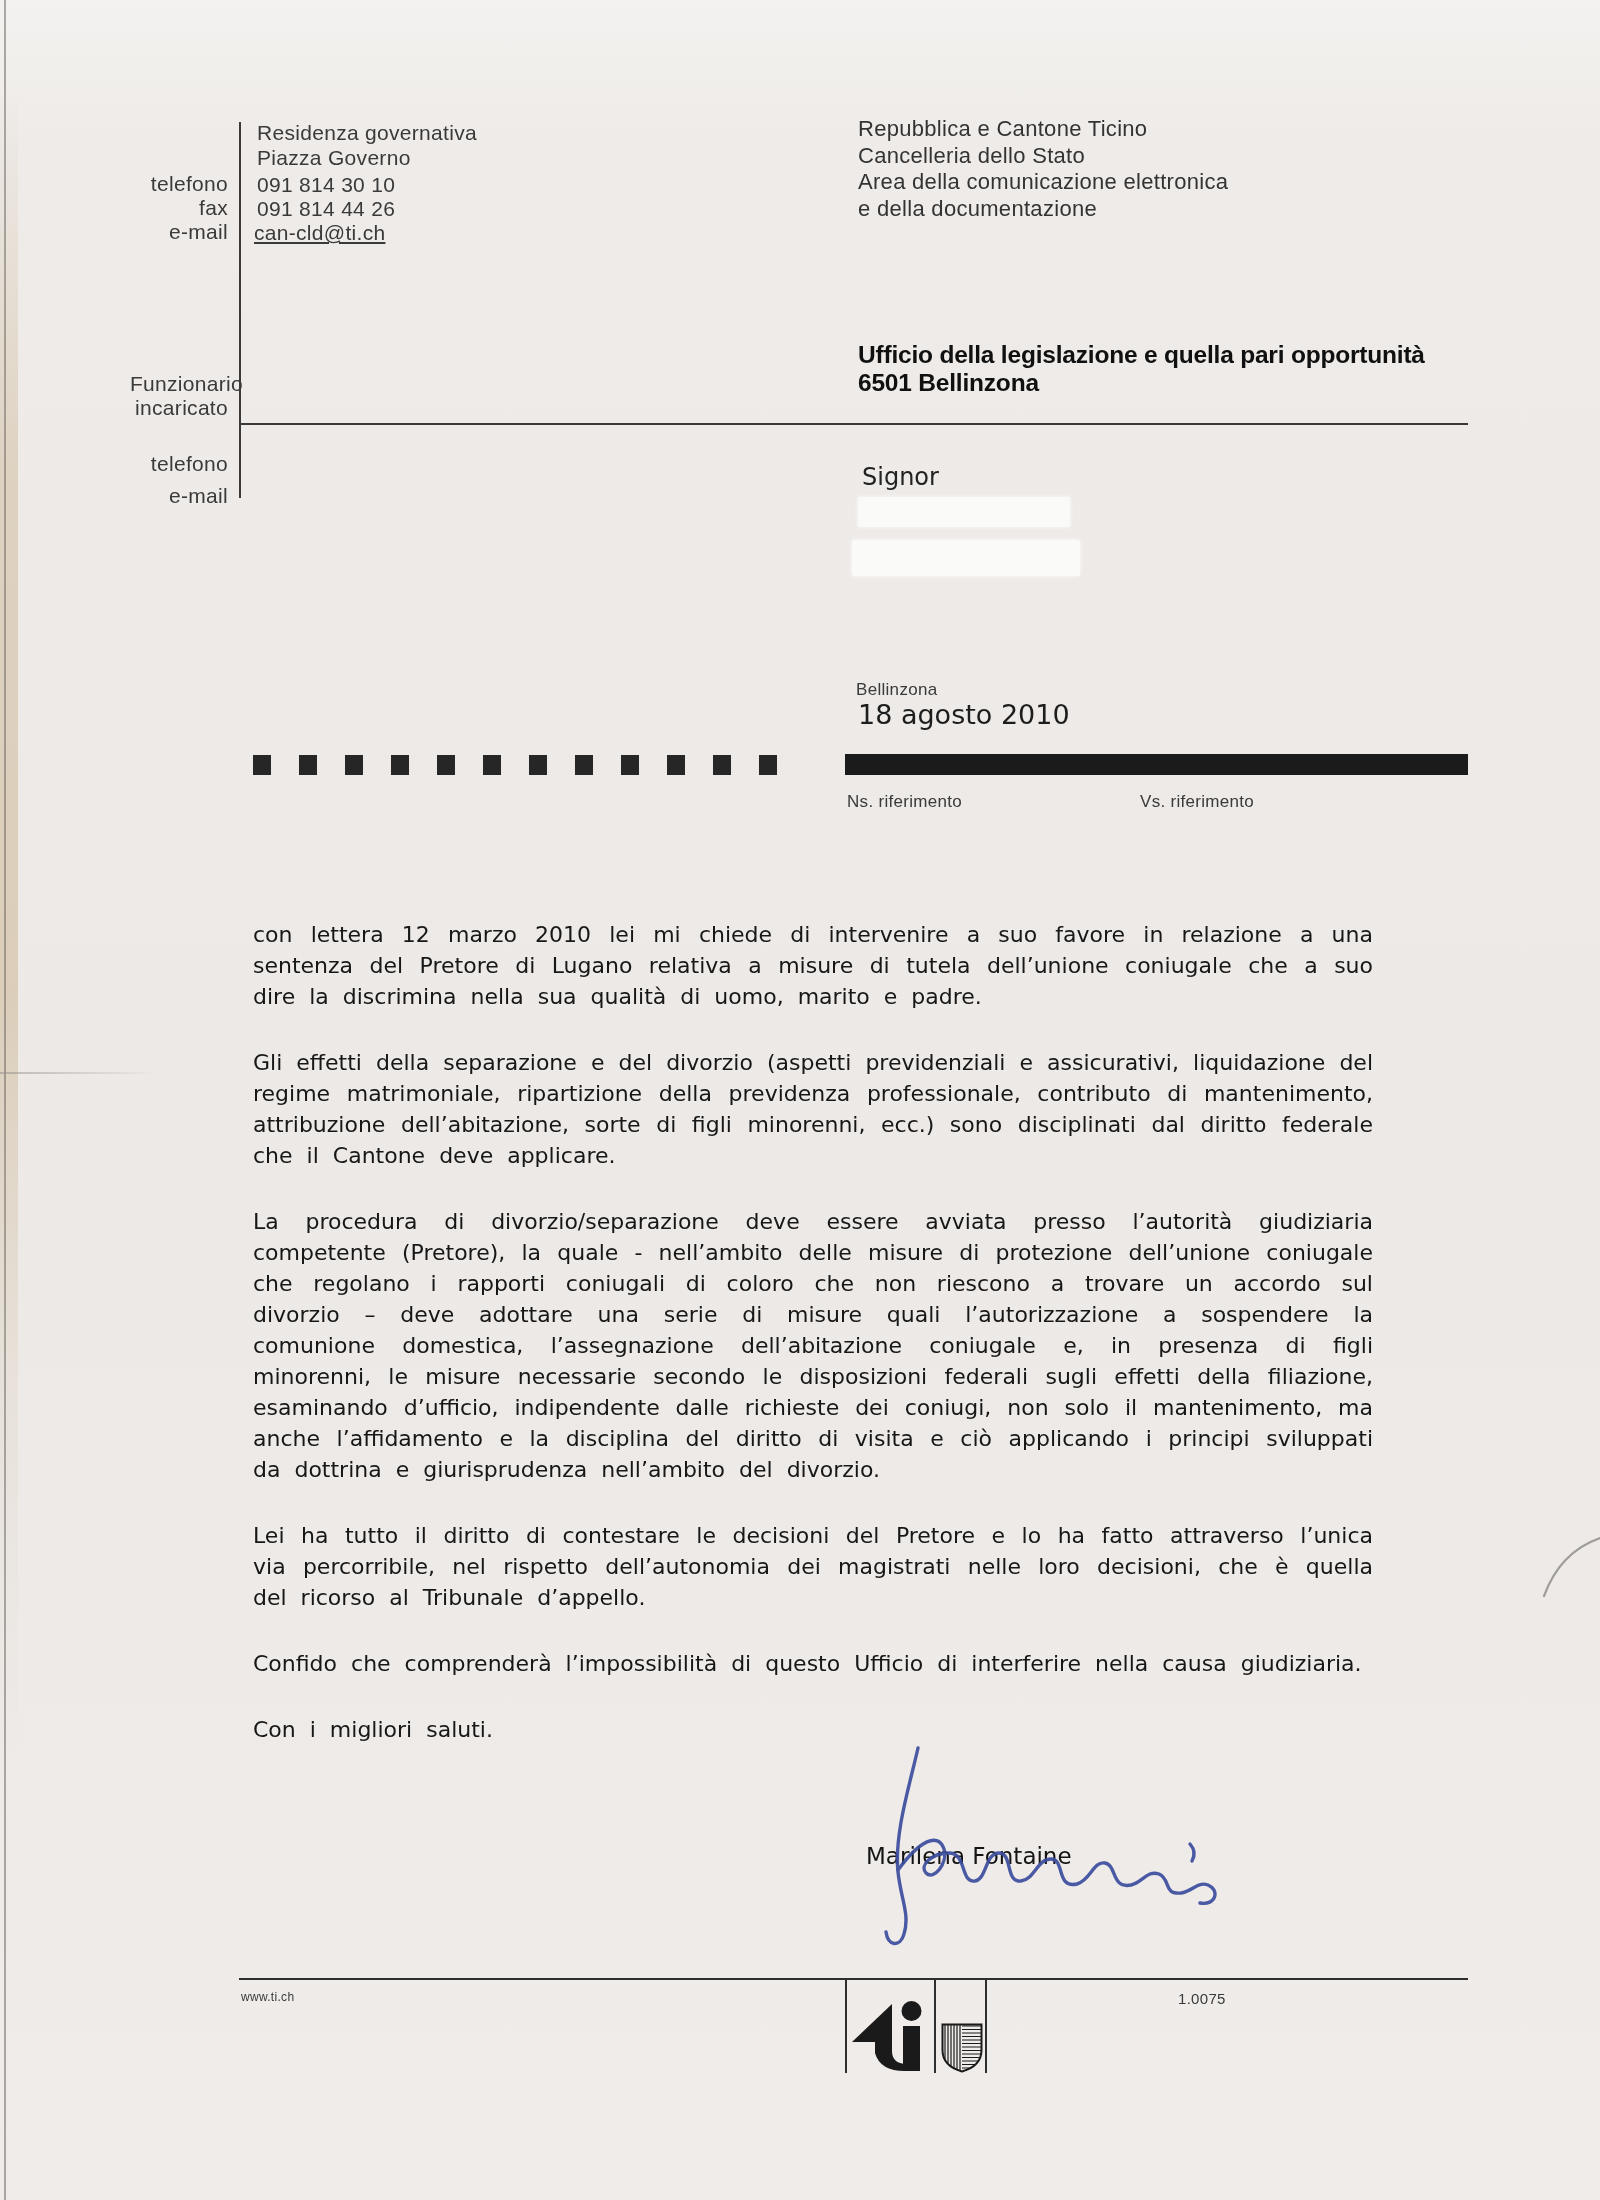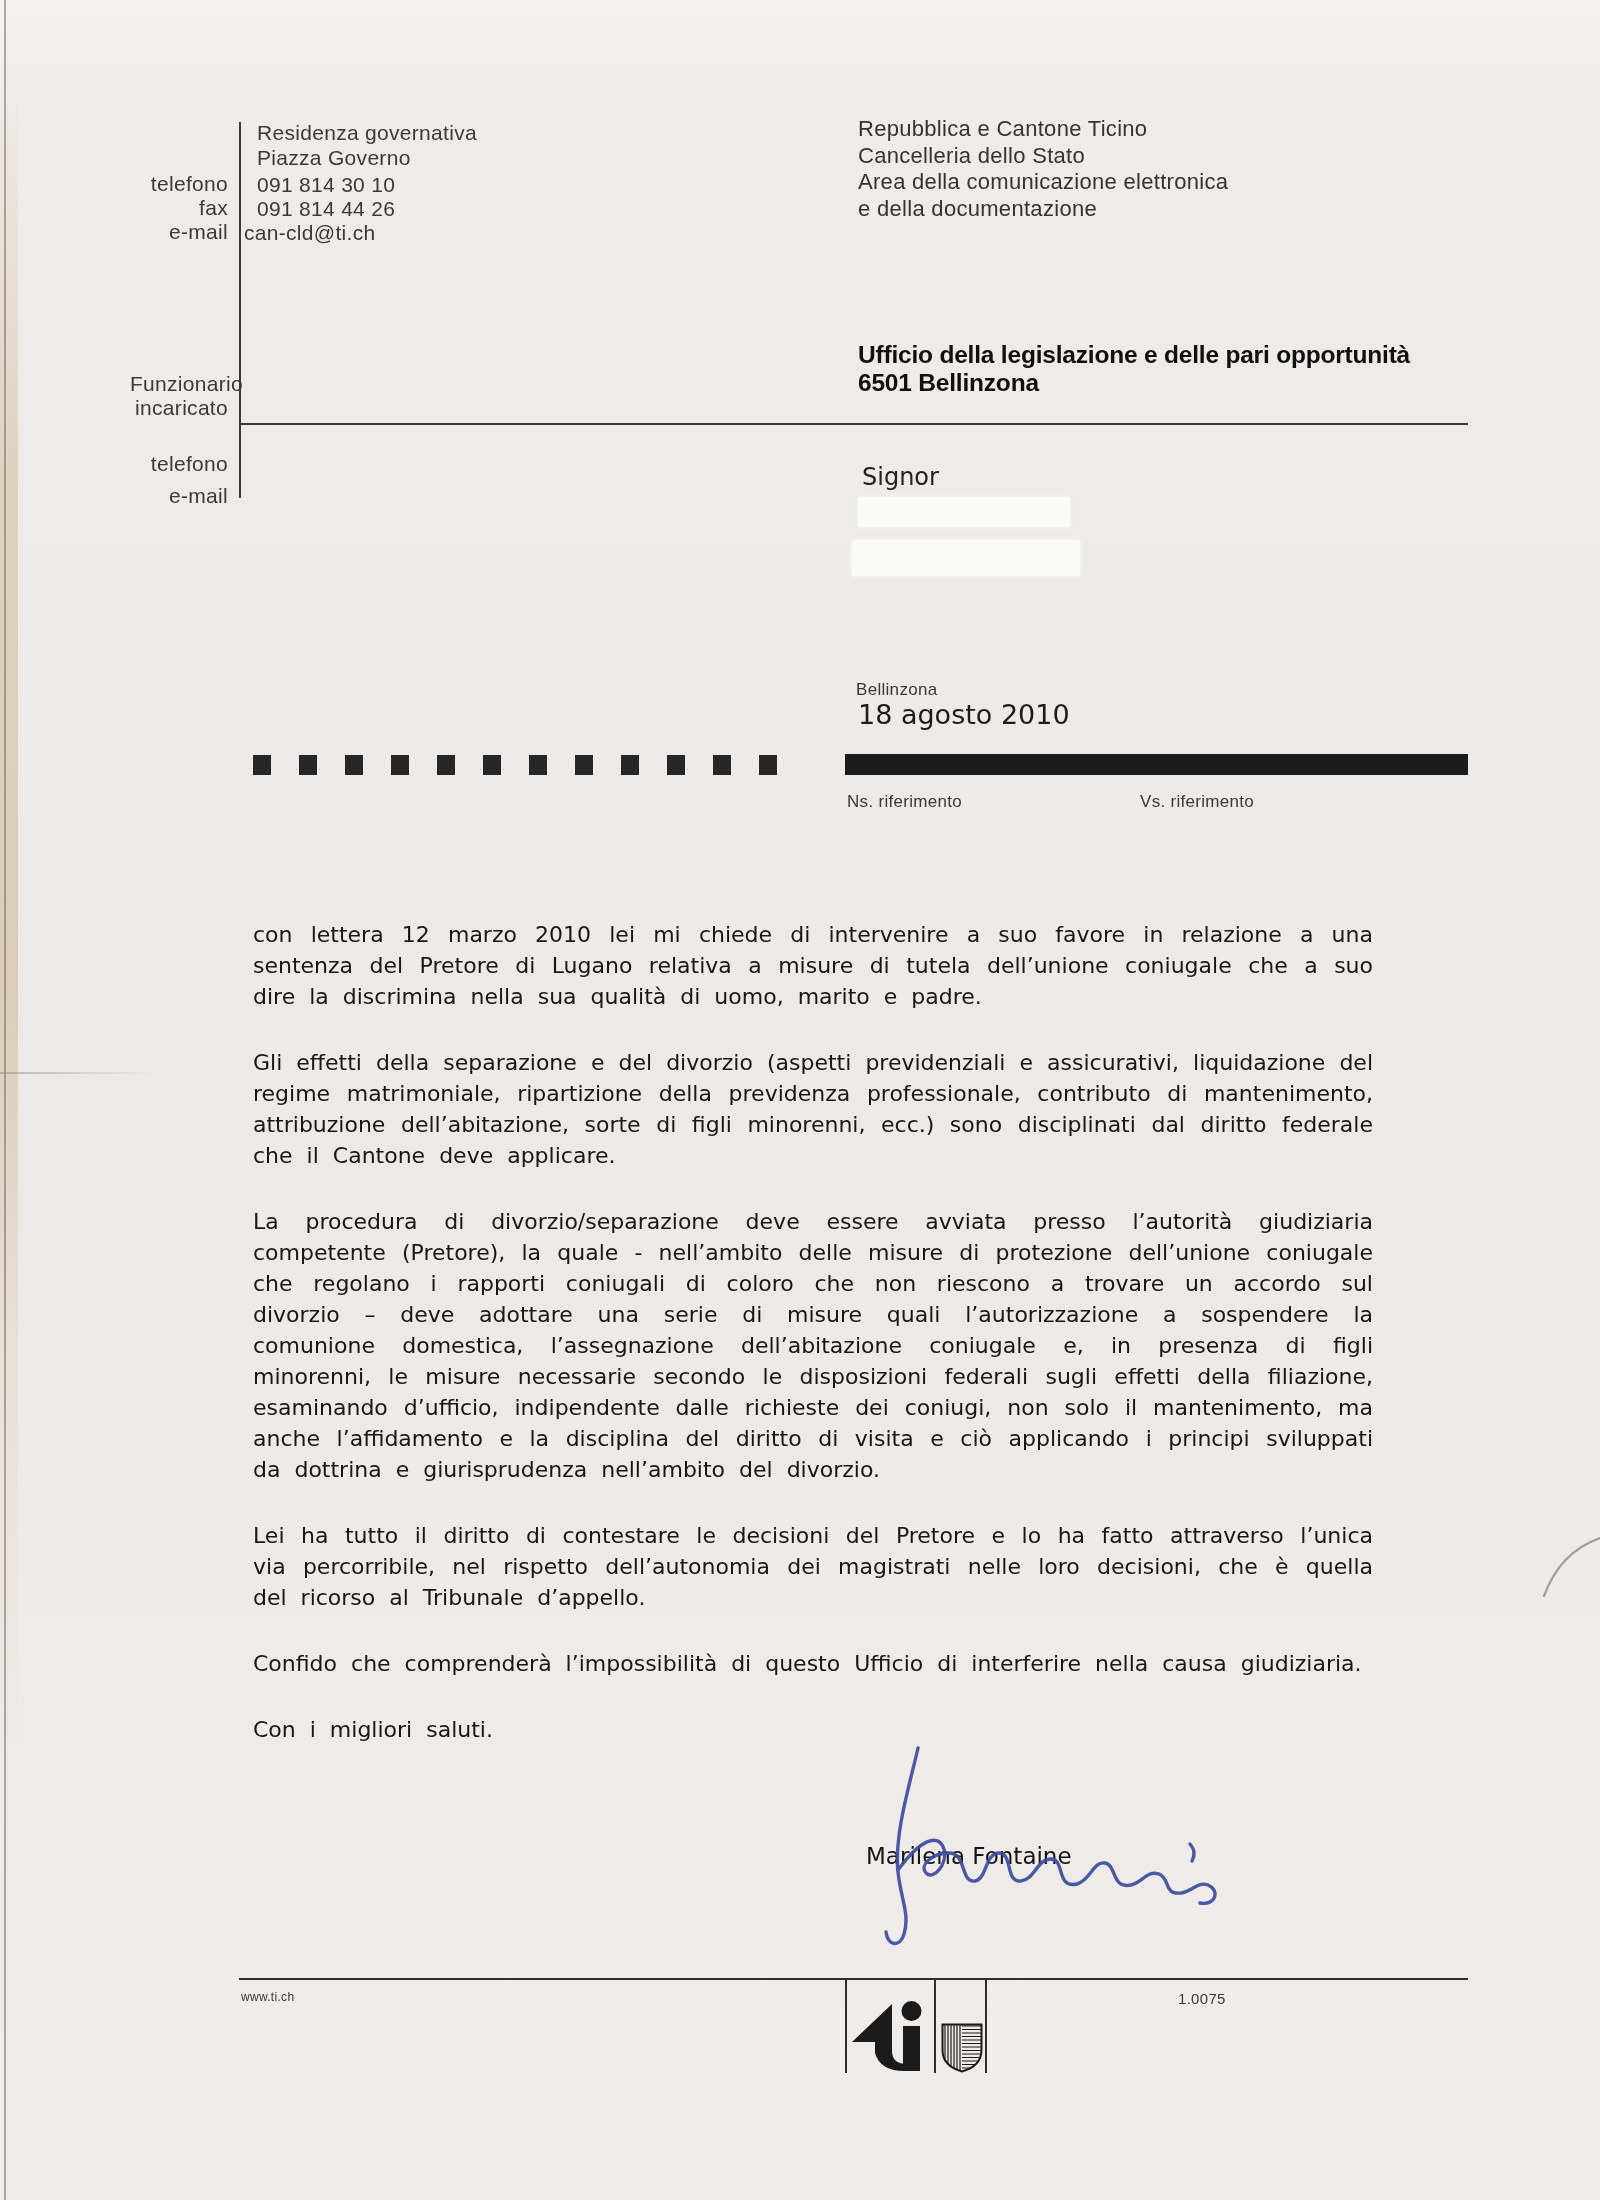--- a/index.html
+++ b/index.html
@@ -75,31 +75,31 @@
   <div class="abs lh lh-label" style="left:0;top:220px;">e-mail</div>
   <div class="abs lh lh-label" style="left:0;top:372px;padding-left:15px;">Funzionario</div>
   <div class="abs lh lh-label" style="left:0;top:396px;">incaricato</div>
   <div class="abs lh lh-label" style="left:0;top:452px;">telefono</div>
   <div class="abs lh lh-label" style="left:0;top:484px;">e-mail</div>
 
   <div class="abs lh lh-val" style="left:257px;top:120px;">Residenza governativa</div>
   <div class="abs lh lh-val" style="left:257px;top:145px;">Piazza Governo</div>
   <div class="abs lh lh-val" style="left:257px;top:172px;text-align:right;">091 814 30 10</div>
   <div class="abs lh lh-val" style="left:257px;top:196px;">091 814 44 26</div>
-  <div class="abs lh lh-val" style="left:244px;top:220px;">can-cld@ti.ch</div>
+  <div class="abs lh lh-val" style="left:254px;top:220px;text-decoration:underline;">can-cld@ti.ch</div>
 
   <div class="abs lh lh-right">
     <div>Repubblica e Cantone Ticino</div>
     <div>Cancelleria dello Stato</div>
     <div>Area della comunicazione elettronica</div>
     <div>e della documentazione</div>
   </div>
 
   <div class="abs office">
-    <div>Ufficio della legislazione e delle pari opportunità</div>
+    <div>Ufficio della legislazione e quella pari opportunità</div>
     <div>6501 Bellinzona</div>
   </div>
 
   <div class="abs signor">Signor</div>
   <div class="abs redact" style="left:858px;top:497px;width:212px;height:30px;"></div>
   <div class="abs redact" style="left:852px;top:540px;width:228px;height:36px;"></div>
 
   <div class="abs lh dateline-place">Bellinzona</div>
   <div class="abs dateline-date">18 agosto 2010</div>
 

